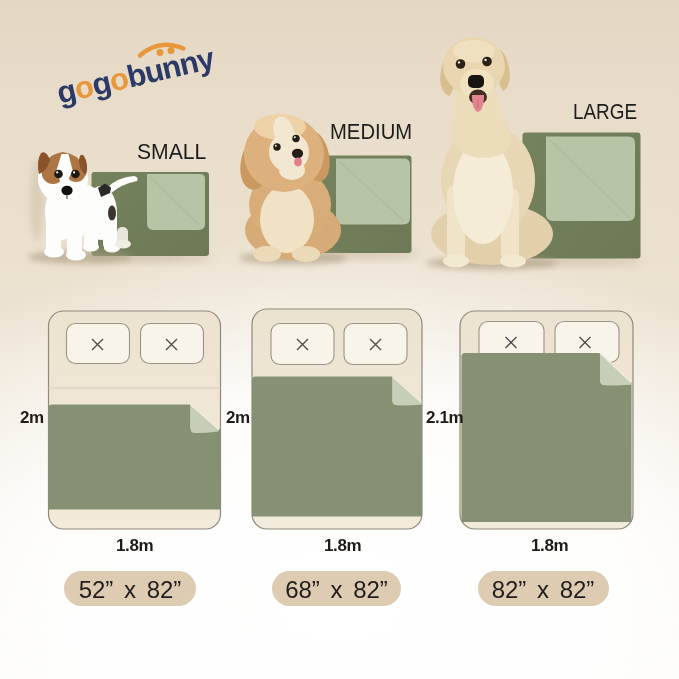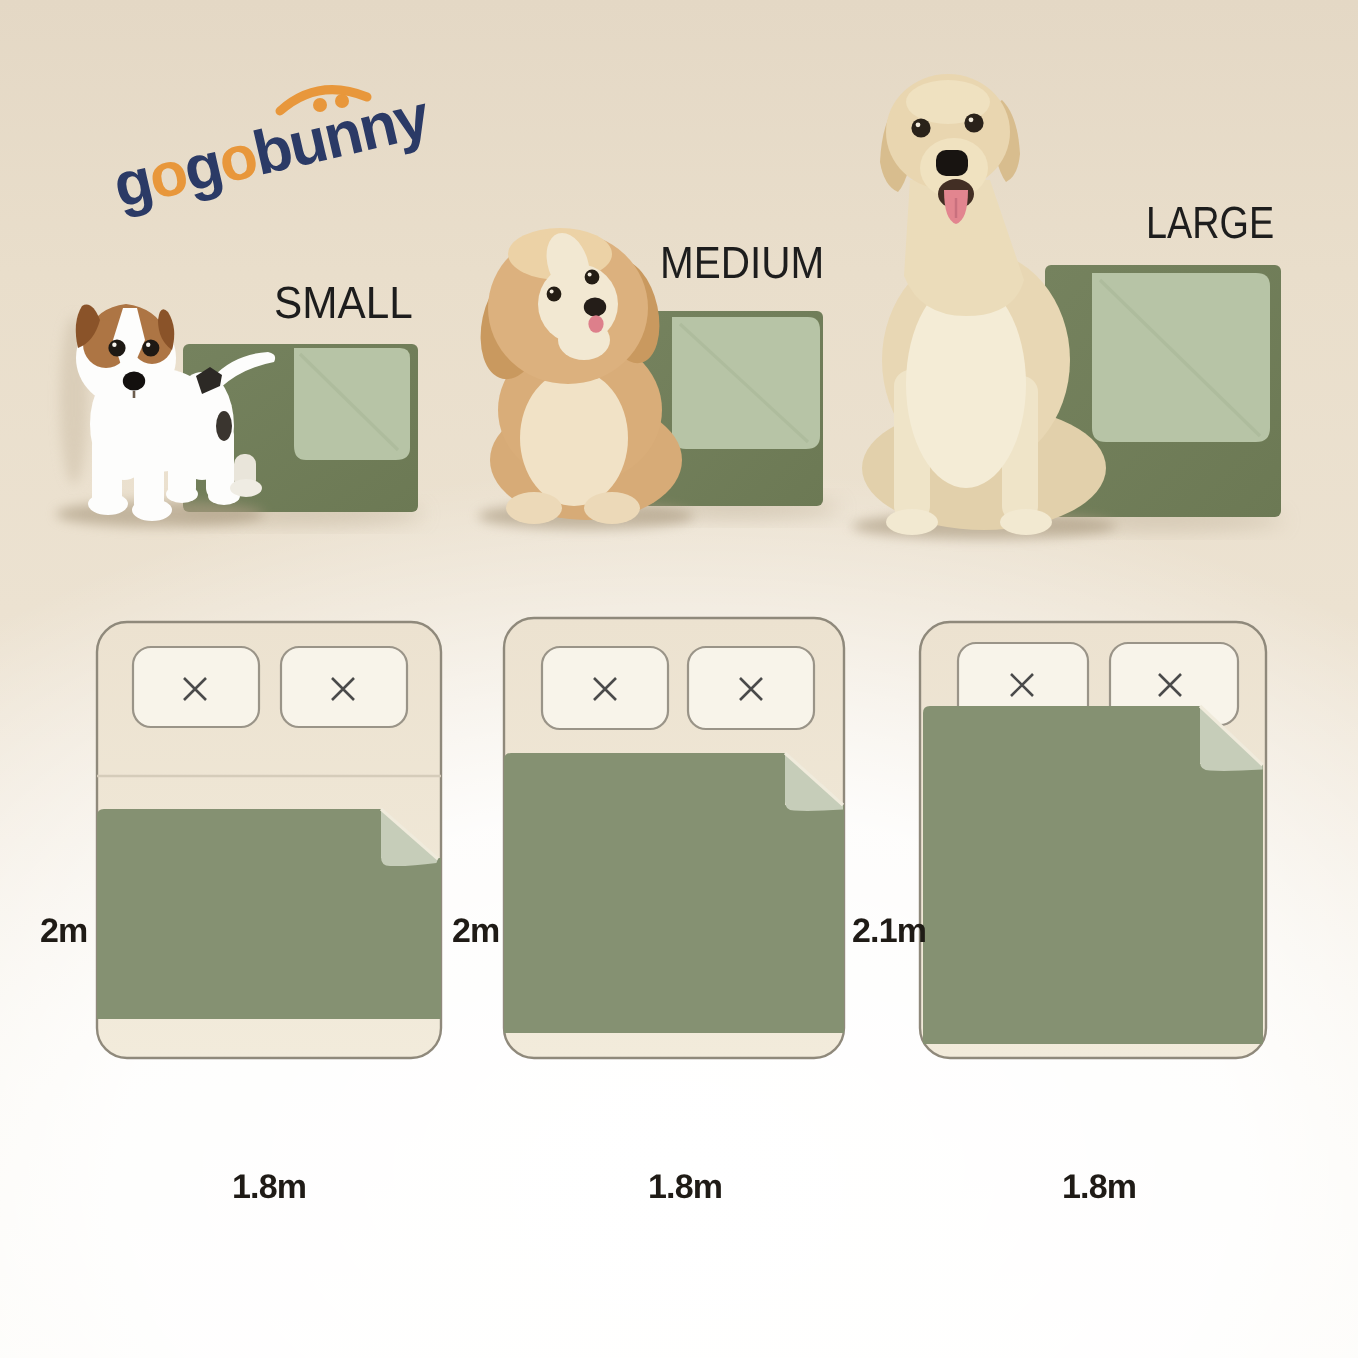--- a/index.html
+++ b/index.html
@@ -4,21 +4,21 @@
 <style>
   html,body{margin:0;padding:0;}
   body{width:679px;height:679px;overflow:hidden;font-family:"Liberation Sans",sans-serif;}
   .stage{position:relative;width:679px;height:679px;
     background:
       radial-gradient(ellipse 700px 450px at 50% 86%, rgba(255,255,255,1) 0%, rgba(255,255,255,0.9) 40%, rgba(255,255,255,0) 78%),
       linear-gradient(180deg,#e4d8c5 0%, #e9decb 20%, #ece2d1 45%, #f1e9dc 62%, #f7f3ea 80%, #fbf9f4 100%);
   }
   svg{position:absolute;left:0;top:0;}
   .lbl{position:absolute;color:#1d1d1d;letter-spacing:0px;font-size:22.5px;font-weight:400;}
-  .dim{position:absolute;color:#1f1b16;font-size:17px;font-weight:700;letter-spacing:-0.4px;margin-top:48px;}
+  .dim{position:absolute;color:#1f1b16;font-size:17px;font-weight:700;letter-spacing:-0.4px;}
   .badge{position:absolute;height:35px;border-radius:17.5px;background:#ddcbb2;
     display:flex;align-items:center;justify-content:center;
     font-size:24px;color:#1e1e1e;font-weight:400;letter-spacing:0;word-spacing:4px;}
   .badge span{display:inline-block;transform:translateY(2px);}
 </style>
 </head>
 <body>
 <div class="stage">
 
 <svg width="679" height="679" viewBox="0 0 679 679">
@@ -255,16 +255,25 @@
 <div class="dim" style="left:116px;top:536px;">1.8m</div>
 
 <div class="dim" style="left:226px;top:408px;">2m</div>
 
 <div class="dim" style="left:324px;top:536px;">1.8m</div>
 
 <div class="dim" style="left:426px;top:408px;">2.1m</div>
 
 <div class="dim" style="left:531px;top:536px;">1.8m</div>
 
-
-
+<div class="badge" style="left:64px;top:570.5px;width:132px;">
+      <span>52” x 82”</span>
+    </div>
+
+<div class="badge" style="left:272px;top:570.5px;width:129px;">
+      <span>68” x 82”</span>
+    </div>
+
+<div class="badge" style="left:477.5px;top:570.5px;width:131px;">
+      <span>82” x 82”</span>
+    </div>
 
 </div>
 
 </body></html>

